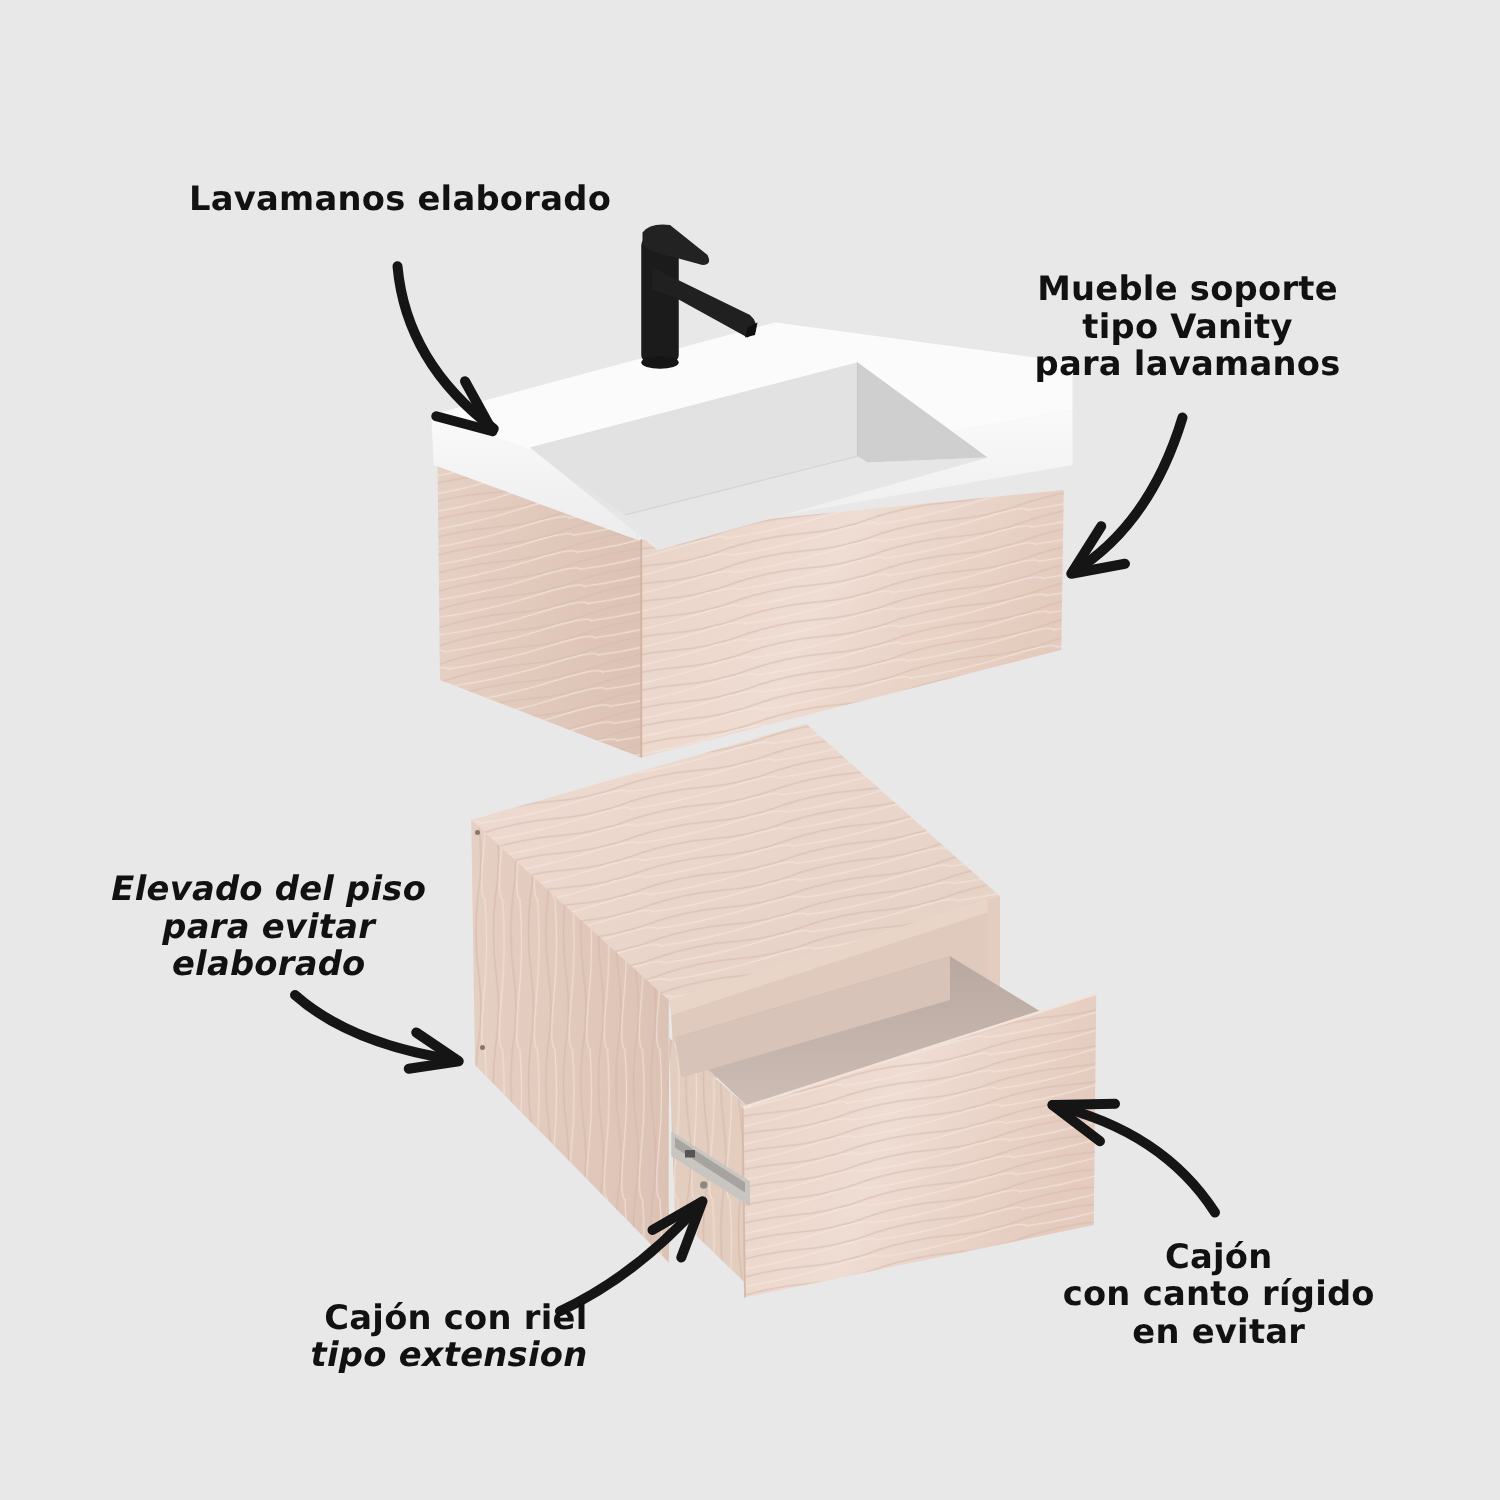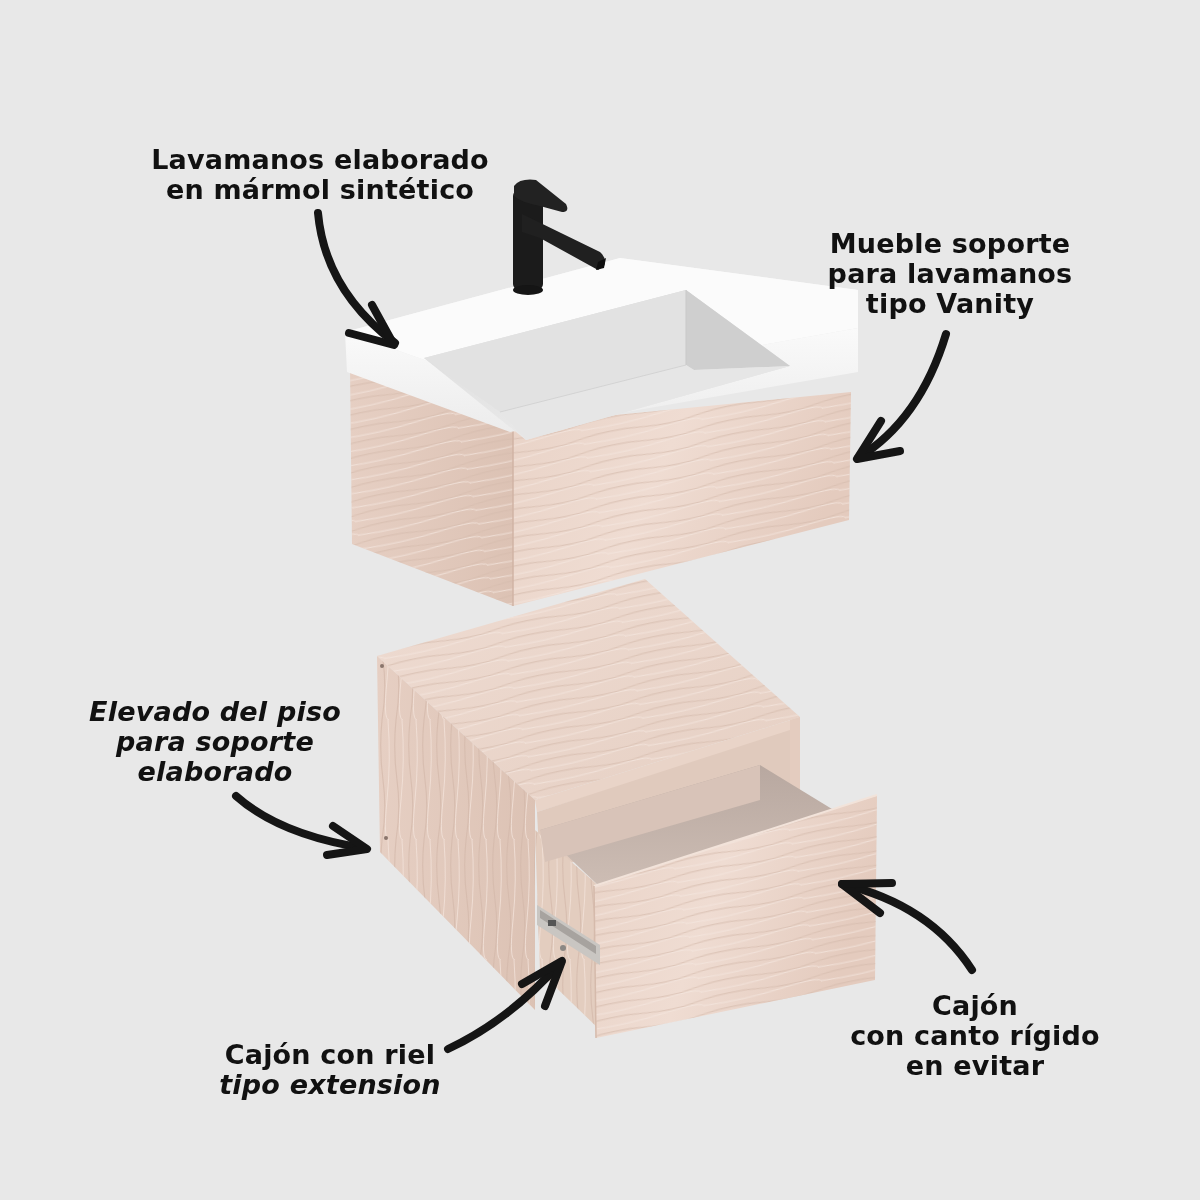--- a/index.html
+++ b/index.html
@@ -15,23 +15,23 @@
       color: #111;
       font-weight: bold;
       font-size: 27px;
       line-height: 30px;
       text-align: center;
       letter-spacing: 0.2px;
     }
     .label .line { display: block; white-space: nowrap; }
     .label .italic { font-style: italic; }
     #lbl-sink   { left: 120px; top: 145px; width: 400px; }
-    #lbl-vanity { left: 800px; top: 229px; width: 300px; }
+    #lbl-vanity { left: 800px; top: 217px; width: 300px; }
     #lbl-floor  { left: 60px;  top: 697px; width: 310px; font-style: italic; }
-    #lbl-rail   { left: 190px; top: 1040px; width: 280px; }
+    #lbl-rail   { left: 190px; top: 1040px; width: 280px; text-align: right; }
     #lbl-front  { left: 820px; top: 991px; width: 310px; }
     svg { position: absolute; left: 0; top: 0; }
   </style>
 </head>
 <body>
 
 <div class="stage">
 
   <svg width="1200" height="1200" viewBox="0 0 1200 1200">
     <defs>
@@ -174,32 +174,31 @@
 
       <g>
         <path d="M972 970 Q930 905 842 884"></path>
         <path d="M892 883 L842 884 L880 913"></path>
       </g>
     </g>
   </svg>
 
   <div class="label" id="lbl-sink">
     <span class="line">Lavamanos elaborado</span>
-    <span class="line">en mármol sintético</span>
   </div>
 
   <div class="label" id="lbl-vanity">
     <span class="line">Mueble soporte</span>
+    <span class="line">tipo Vanity</span>
     <span class="line">para lavamanos</span>
-    <span class="line">tipo Vanity</span>
   </div>
 
   <div class="label" id="lbl-floor">
     <span class="line">Elevado del piso</span>
-    <span class="line">para soporte</span>
+    <span class="line">para evitar</span>
     <span class="line">elaborado</span>
   </div>
 
   <div class="label" id="lbl-rail">
     <span class="line">Cajón con riel</span>
     <span class="line italic">tipo extension</span>
   </div>
 
   <div class="label" id="lbl-front">
     <span class="line">Cajón</span>

